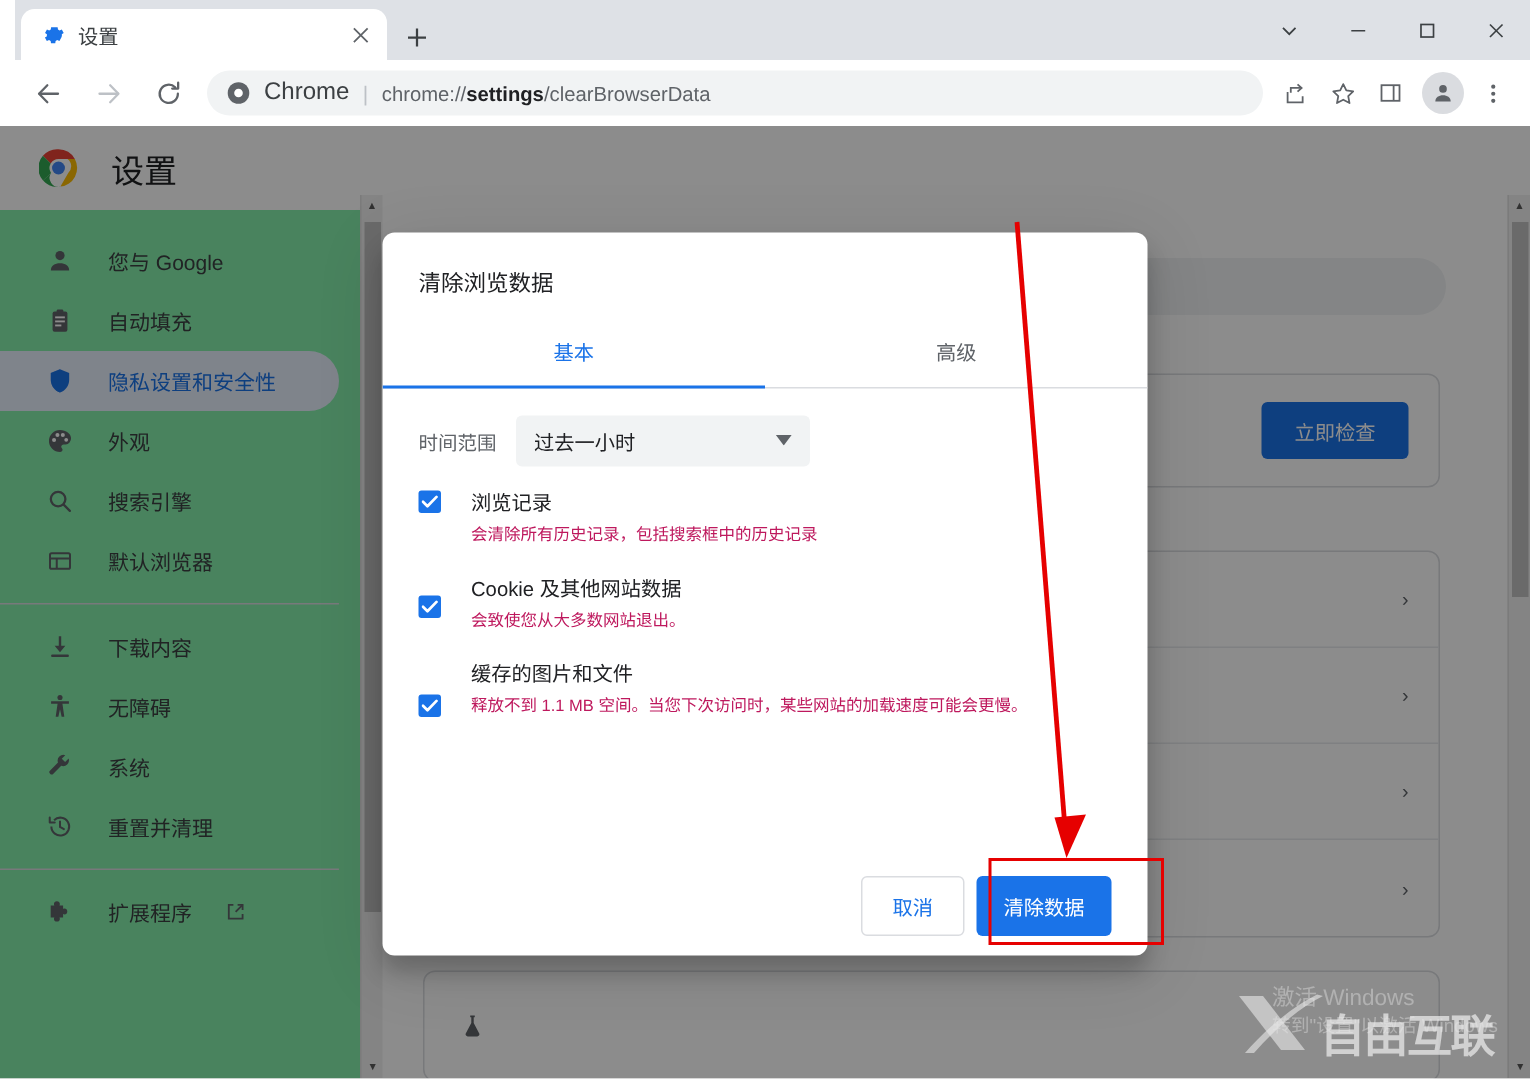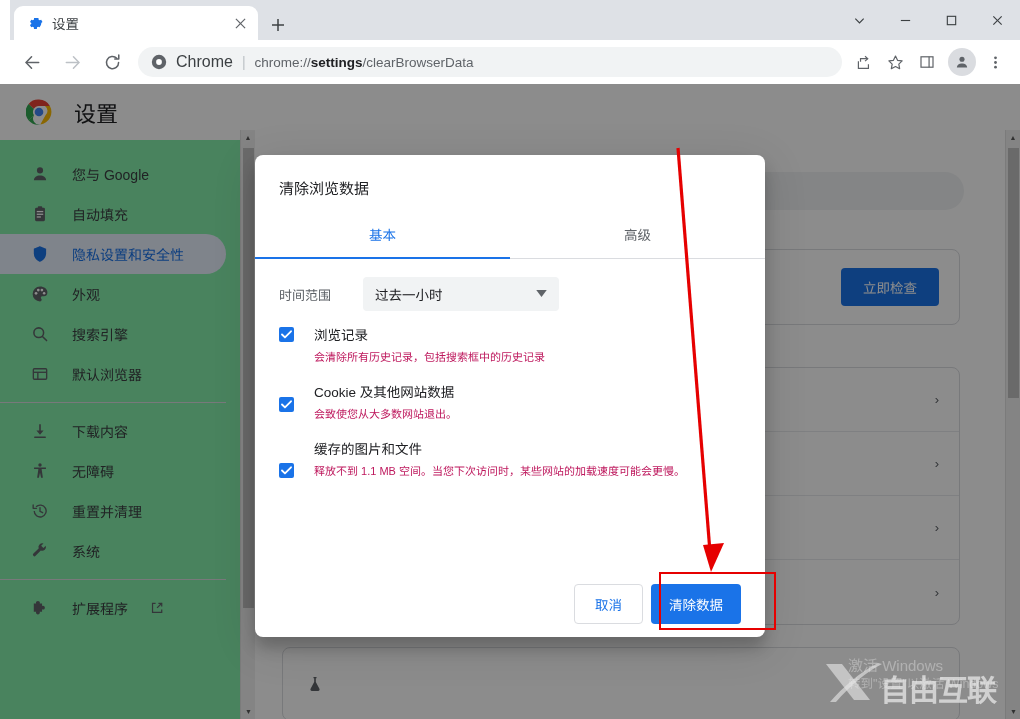--- a/index.html
+++ b/index.html
@@ -210,21 +210,21 @@
   }
   .dlg-tab.active { color: #1a73e8; }
   .dlg-tab-underline {
     position: absolute; left: 0; bottom: -1px; width: 50%; height: 2px;
     background: #1a73e8;
   }
   .dlg-body { padding: 18px 24px 0 24px; }
   .timerange {
     display: flex; align-items: center; margin-bottom: 16px;
   }
-  .timerange-label { font-size: 13px; color: #5f6368; margin-right: 32px; }
+  .timerange-label { font-size: 13px; color: #5f6368; margin-right: 13px; }
   .select-box {
     width: 196px; height: 34px; background: #f1f3f4; border-radius: 4px;
     display: flex; align-items: center; padding: 0 12px;
     font-size: 13.5px; color: #202124;
   }
   .select-caret { margin-left: auto; color: #5f6368; font-size: 9px; }
   .opt-row { display: flex; margin-top: 5px; }
   .cbox {
     width: 15px; height: 15px; background: #1a73e8; border-radius: 2px;
     flex: none; margin-right: 20px;
@@ -388,35 +388,35 @@
         <span class="sicon">
           <svg width="18" height="18" viewBox="0 0 20 20" fill="currentColor">
               <circle cx="10" cy="3.3" r="1.9"></circle>
               <path d="M3.4 6.1h13.2v1.8h-4.8l1.4 9.6h-2L10 12l-1.2 5.5h-2l1.4-9.6H3.4z"></path>
             </svg>
         </span>
         <span>无障碍</span>
       </div>
       <div class="side-item">
         <span class="sicon">
+          <svg width="18" height="18" viewBox="0 0 20 20" fill="currentColor">
+              <path d="M16.4 4.1a4.3 4.3 0 0 1-5.5 5.4l-5.8 5.8a1.7 1.7 0 1 1-2.4-2.4l5.8-5.8a4.3 4.3 0 0 1 5.4-5.5l-2.6 2.6 2.5 2.5z"></path>
+            </svg>
+        </span>
+        <span>系统</span>
+      </div>
+      <div class="side-item">
+        <span class="sicon">
           <svg width="18" height="18" viewBox="0 0 20 20" fill="none" stroke="currentColor" stroke-width="1.5">
               <path d="M3.6 10a6.6 6.6 0 1 0 2-4.7"></path>
               <polyline points="2.4,3.3 2.4,7 6.1,7" stroke-linecap="round" stroke-linejoin="round"></polyline>
               <polyline points="10,6.3 10,10.3 12.9,11.9" stroke-linecap="round"></polyline>
             </svg>
         </span>
         <span>重置并清理</span>
-      </div>
-      <div class="side-item">
-        <span class="sicon">
-          <svg width="18" height="18" viewBox="0 0 20 20" fill="currentColor">
-              <path d="M16.4 4.1a4.3 4.3 0 0 1-5.5 5.4l-5.8 5.8a1.7 1.7 0 1 1-2.4-2.4l5.8-5.8a4.3 4.3 0 0 1 5.4-5.5l-2.6 2.6 2.5 2.5z"></path>
-            </svg>
-        </span>
-        <span>系统</span>
       </div>
 
       <div class="side-divider"></div>
 
       <div class="side-item">
         <span class="sicon">
           <svg width="18" height="18" viewBox="0 0 20 20" fill="currentColor">
               <path d="M7.7 2.1c1.3 0 2.2.9 2.2 2 0 .4-.1.7-.3 1h2.7v2.6c.3-.2.7-.3 1.1-.3 1.1 0 2 .9 2 2.2s-.9 2.2-2 2.2c-.4 0-.8-.1-1.1-.3v2.6H9.6c.2.3.3.6.3 1 0 1.1-.9 2-2.2 2s-2.2-.9-2.2-2c0-.4.1-.7.3-1H3.1V5.1h2.7c-.2-.3-.3-.6-.3-1 0-1.1.9-2 2.2-2z"></path>
             </svg>
         </span>

